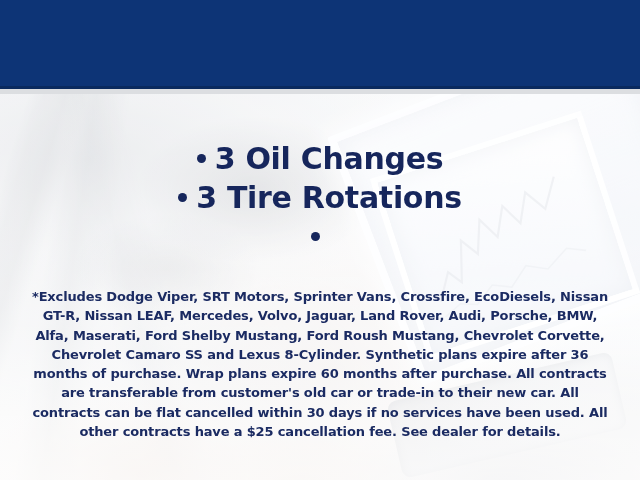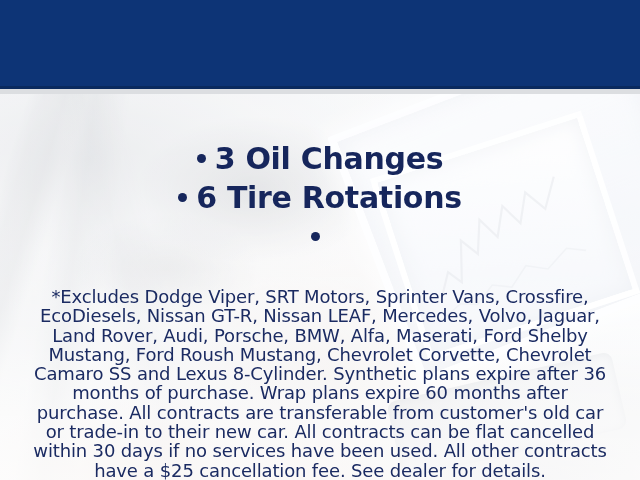--- a/index.html
+++ b/index.html
@@ -209,22 +209,22 @@
   
   #disclaimer {
     position: absolute;
     left: 26px;
     top: 287px;
     width: 588px;
     z-index: 3;
     text-align: center;
     color: #1b2b62;
     font-family: "DejaVu Sans", sans-serif;
-    font-weight: normal;
-    font-size: 18px;
+    font-weight: bold;
+    font-size: 13px;
     line-height: 19.3px;
     letter-spacing: -0.15px;
   }
 </style>
 </head>
 <body>
 
 <div id="poster">
 
   <div id="bg-photo">
@@ -249,21 +249,21 @@
   <div id="header-banner"></div>
   <div id="header-rule"></div>
   <div id="header-underline"></div>
   <div id="poster-title">ExtraCare Package*</div>
 
   <div id="benefits">
     <div class="benefit-line">
       <span class="bullet-dot"></span><span>3 Oil Changes</span>
     </div>
     <div class="benefit-line">
-      <span class="bullet-dot"></span><span>6 Tire Rotations</span>
+      <span class="bullet-dot"></span><span>3 Tire Rotations</span>
     </div>
     <div class="benefit-line">
       <span class="bullet-dot"></span>
     </div>
   </div>
 
   <div id="disclaimer">*Excludes Dodge Viper, SRT Motors, Sprinter Vans, Crossfire, EcoDiesels, Nissan GT-R, Nissan LEAF, Mercedes, Volvo, Jaguar, Land Rover, Audi, Porsche, BMW, Alfa, Maserati, Ford Shelby Mustang, Ford Roush Mustang, Chevrolet Corvette, Chevrolet Camaro SS and Lexus 8-Cylinder. Synthetic plans expire after 36 months of purchase. Wrap plans expire 60 months after purchase. All contracts are transferable from customer's old car or trade-in to their new car. All contracts can be flat cancelled within 30 days if no services have been used. All other contracts have a $25 cancellation fee. See dealer for details.</div>
 
 </div>
 

